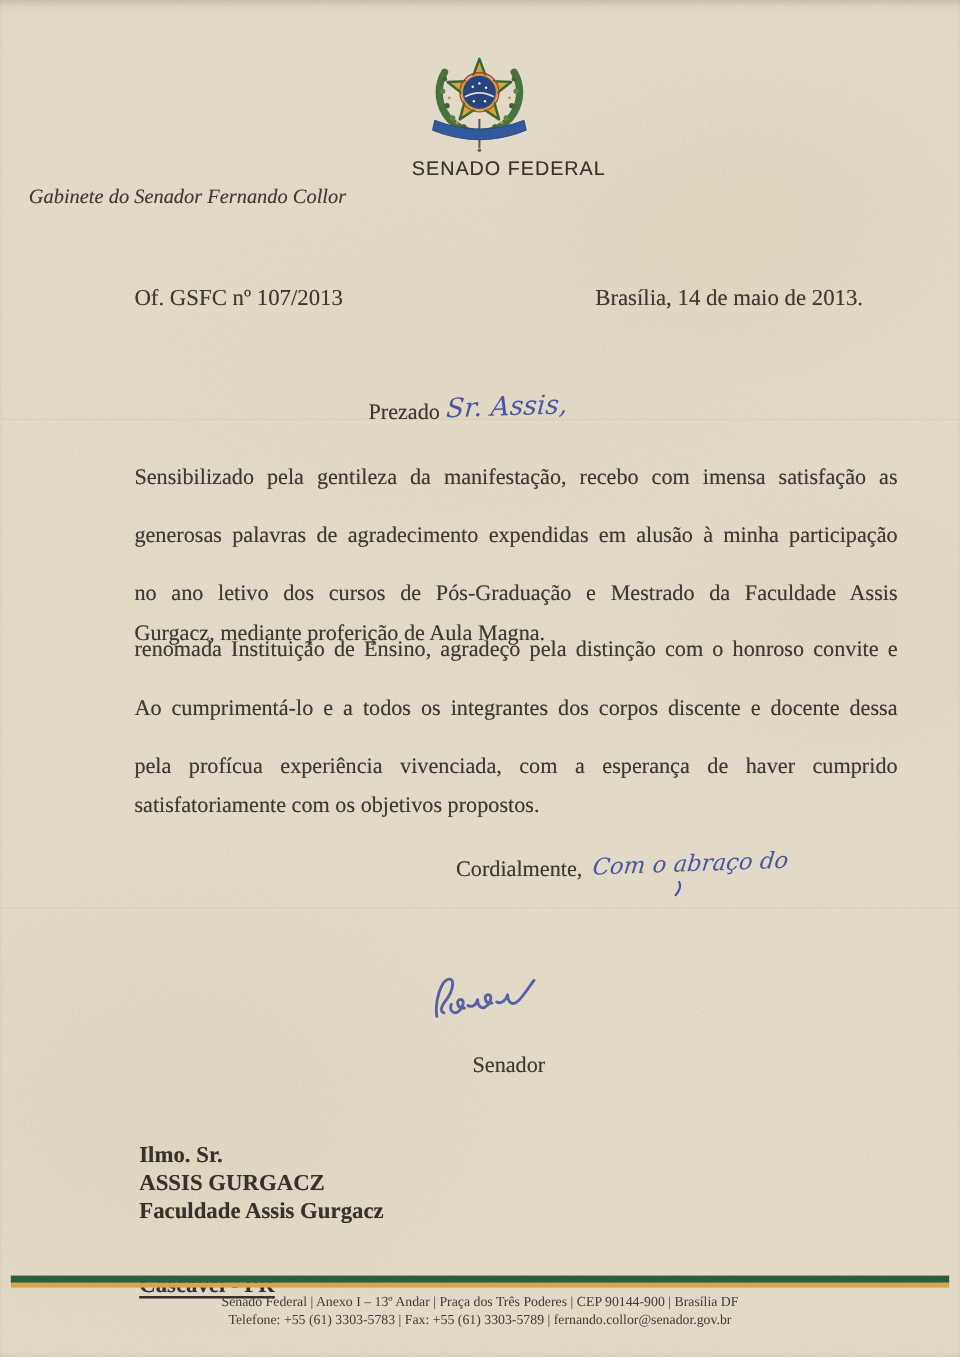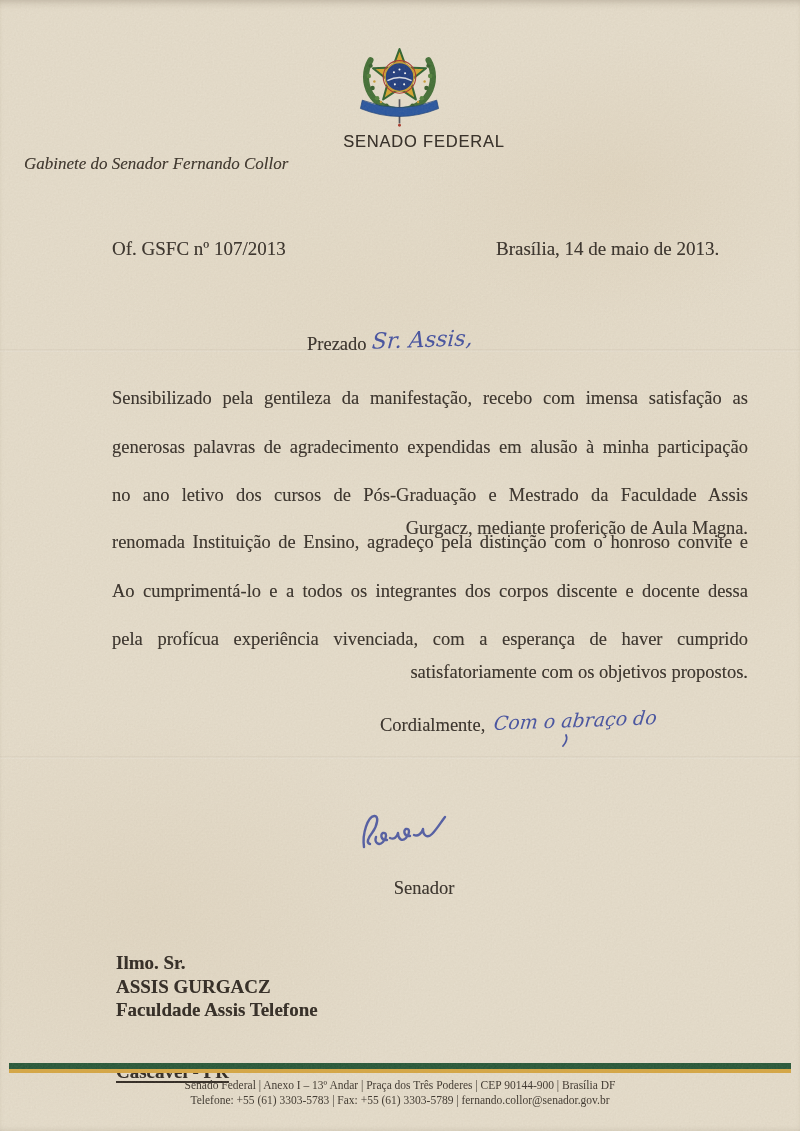--- a/index.html
+++ b/index.html
@@ -33,21 +33,21 @@
   .salutation{top:330px;left:283px;font-size:18.5px;}
   .hand{
     font-family:"DejaVu Serif", serif;font-style:italic;color:#3c4ba2;
     display:inline-block;
   }
   .hand-salut{font-size:22px;margin-left:5px;transform:rotate(-2deg) translateY(-3px) skewX(-6deg);}
   .hand-close{font-size:19px;margin-left:9px;transform:rotate(-2deg) translateY(-4px) skewX(-8deg);}
   .para{left:88px;width:636px;font-size:18.5px;line-height:32.5px;}
   .p1{top:366px;} .p2{top:510px;}
   .jline{text-align:justify;text-align-last:justify;margin-top:16px;}
-  .jline-last{text-align:right;}
+  .jline-last{text-align:left;}
   .closing{top:713px;left:356px;font-size:18.5px;}
   .sig-svg{top:811px;left:352px;}
   .sender-name{top:850px;left:0;width:100%;text-align:center;
     font-size:20px;font-weight:bold;letter-spacing:0.5px;color:#26201b;}
   .sender-title{top:878px;left:0;width:100%;text-align:center;font-size:18.5px;}
   .recipient{top:951px;left:92px;font-size:19px;font-weight:bold;line-height:23.5px;color:#26201b;}
   .recipient .ul{text-decoration:underline;text-decoration-thickness:2px;text-underline-offset:3px;margin-top:38px;}
   .bar{top:1063px;left:9px;width:782px;}
   .bar-green{height:6px;background:#1b5132;}
   .bar-yellow{height:4px;background:#d9a73e;}
@@ -138,21 +138,21 @@
              M24,26 C22,32 27,35 31,31 C35,27 35,21 31,22 C28,23 29,30 35,29
              M38,27 C42,29 45,26 46,22 C46,28 50,31 54,27 C58,23 58,17 54,18 C51,19 52,26 58,25
              M62,24 C66,26 70,22 71,18 C71,24 75,28 80,23 C85,18 89,11 93,6" fill="none" stroke="#3c4ba2" stroke-width="2.4" stroke-linecap="round" stroke-linejoin="round" opacity="0.92"></path>
   </svg>
 
   <div class="abs sender-title soft">Senador</div>
 
   <div class="abs recipient soft">
     <div>Ilmo. Sr.</div>
     <div>ASSIS GURGACZ</div>
-    <div>Faculdade Assis Telefone</div>
+    <div>Faculdade Assis Gurgacz</div>
     <div class="ul">Cascavel - PR</div>
   </div>
 
   <div class="abs bar">
     <div class="bar-green"></div>
     <div class="bar-yellow"></div>
   </div>
 
   <div class="abs footer">
     <div>Senado Federal | Anexo I – 13º Andar | Praça dos Três Poderes | CEP 90144-900 | Brasília DF</div>

